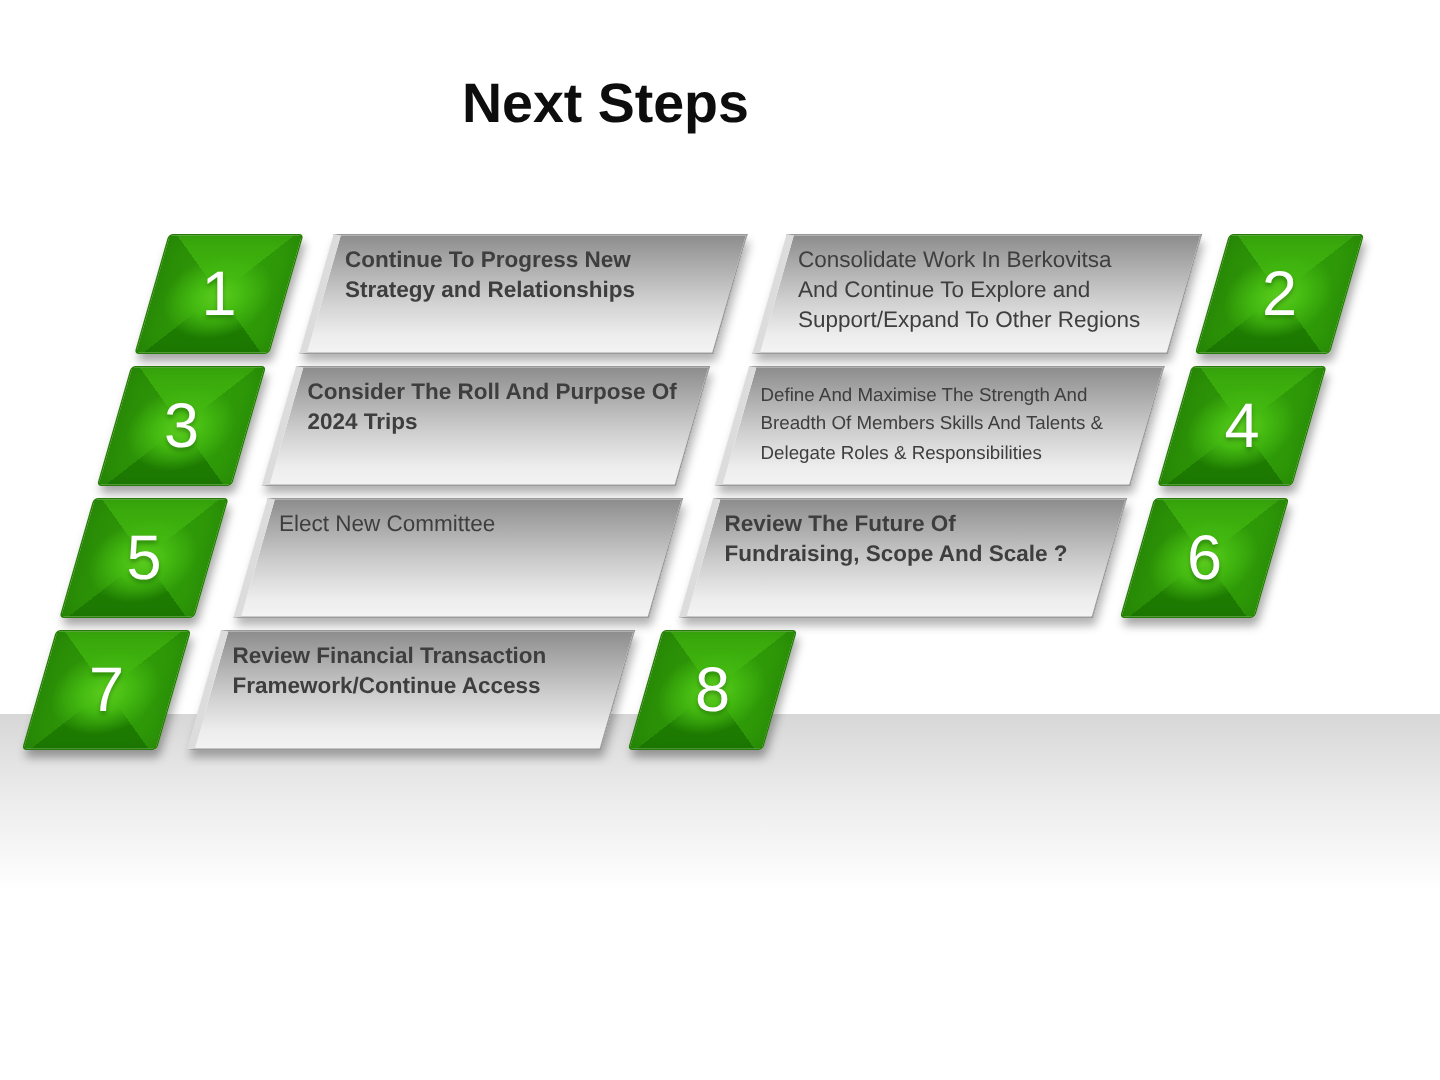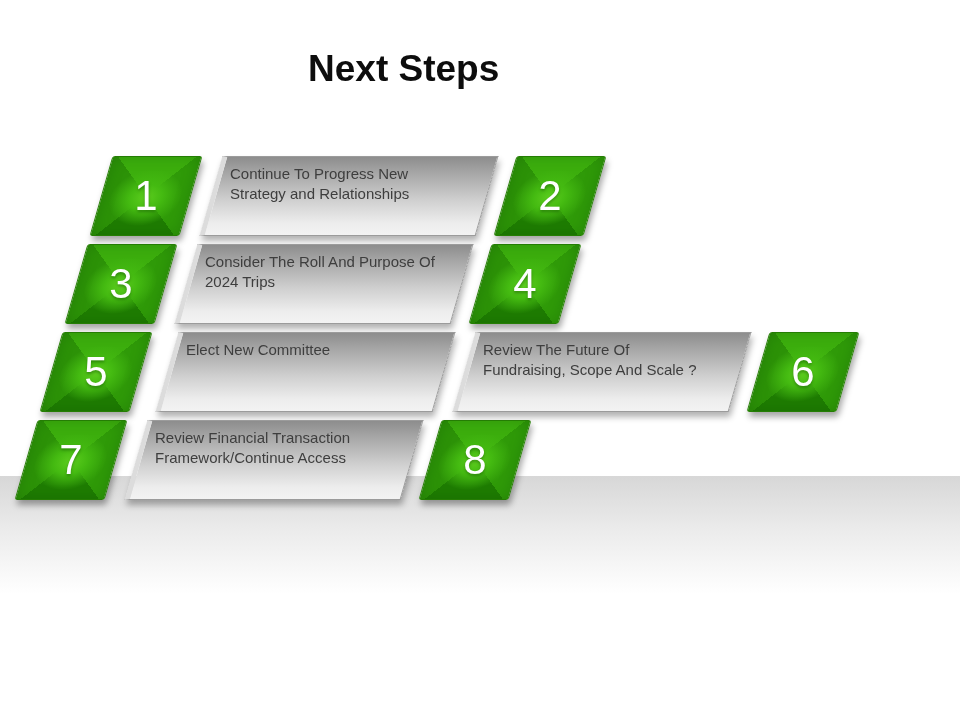--- a/index.html
+++ b/index.html
@@ -52,21 +52,21 @@
   }
   .badge .num {
     position: relative;
     height: 100%;
     display: flex; align-items: center; justify-content: center;
     font-size: 42px;
     color: #ffffff;
     text-shadow: 0 2px 3px rgba(0,40,0,0.35);
   }
   .box { }
-  .box-left  { width: 276px; margin-left: 20px; }
+  .box-left  { width: 276px; margin-left: 20px; font-weight: bold; }
   .box-right { width: 277px; margin-left: 26px; }
   .badge-right { margin-left: 18px; }
   .box .bg {
     background: linear-gradient(to bottom, #8d8d8d 0%, #a8a8a8 22%, #cfcfcf 55%, #ededed 85%, #f3f3f3 100%);
     border: 1px solid #9b9b9b;
     border-left: 5px solid #dcdcdc;
     box-shadow: 3px 5px 6px rgba(0,0,0,0.30);
   }
   .box .txt {
     position: relative;
@@ -94,35 +94,47 @@
   <div class="row row1">
     <div class="shape badge">
       <div class="bg"></div>
       <div class="num">1</div>
     </div>
     <div class="shape box box-left">
       <div class="bg"></div>
       <div class="txt">Continue To Progress New
 Strategy and Relationships</div>
     </div>
+    <div class="shape box box-right">
+      <div class="bg"></div>
+      <div class="txt">Consolidate Work In Berkovitsa
+And Continue To Explore and
+Support/Expand To Other Regions</div>
+    </div>
     <div class="shape badge badge-right">
       <div class="bg"></div>
       <div class="num">2</div>
     </div>
   </div>
 
   <div class="row row2">
     <div class="shape badge">
       <div class="bg"></div>
       <div class="num">3</div>
     </div>
     <div class="shape box box-left">
       <div class="bg"></div>
       <div class="txt">Consider The Roll And Purpose Of
 2024 Trips</div>
+    </div>
+    <div class="shape box box-right">
+      <div class="bg"></div>
+      <div class="txt small">Define And Maximise The Strength And
+Breadth Of Members Skills And Talents &amp;
+Delegate Roles &amp; Responsibilities</div>
     </div>
     <div class="shape badge badge-right">
       <div class="bg"></div>
       <div class="num">4</div>
     </div>
   </div>
 
   <div class="row row3">
     <div class="shape badge">
       <div class="bg"></div>

